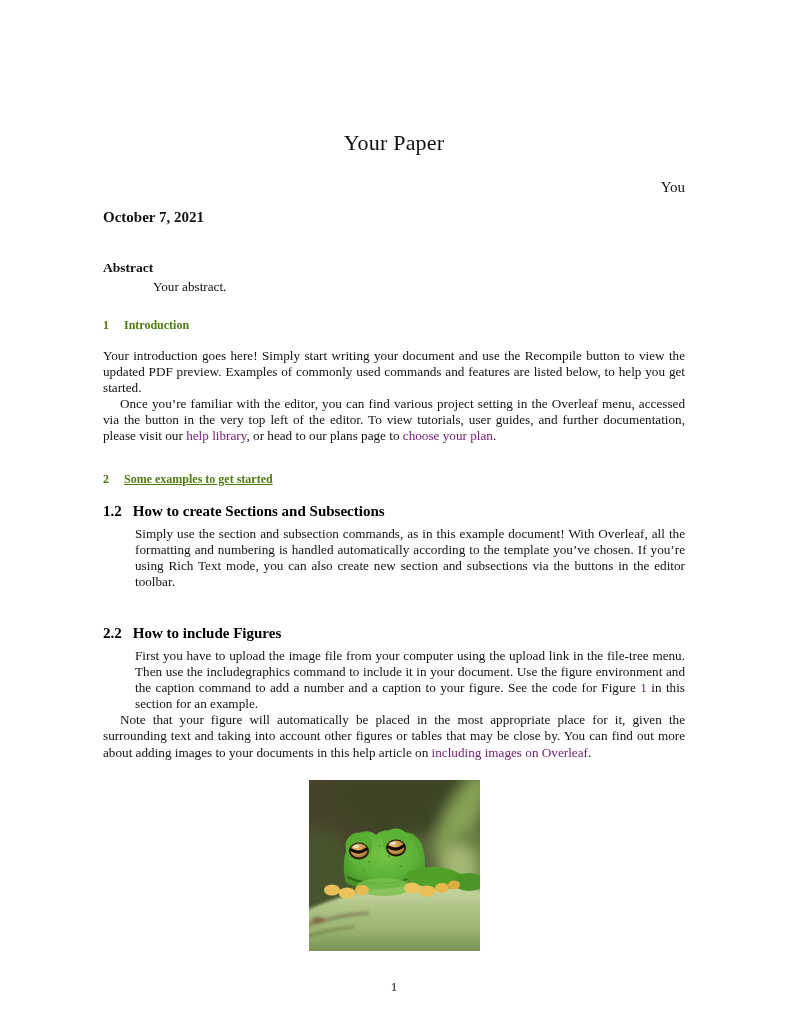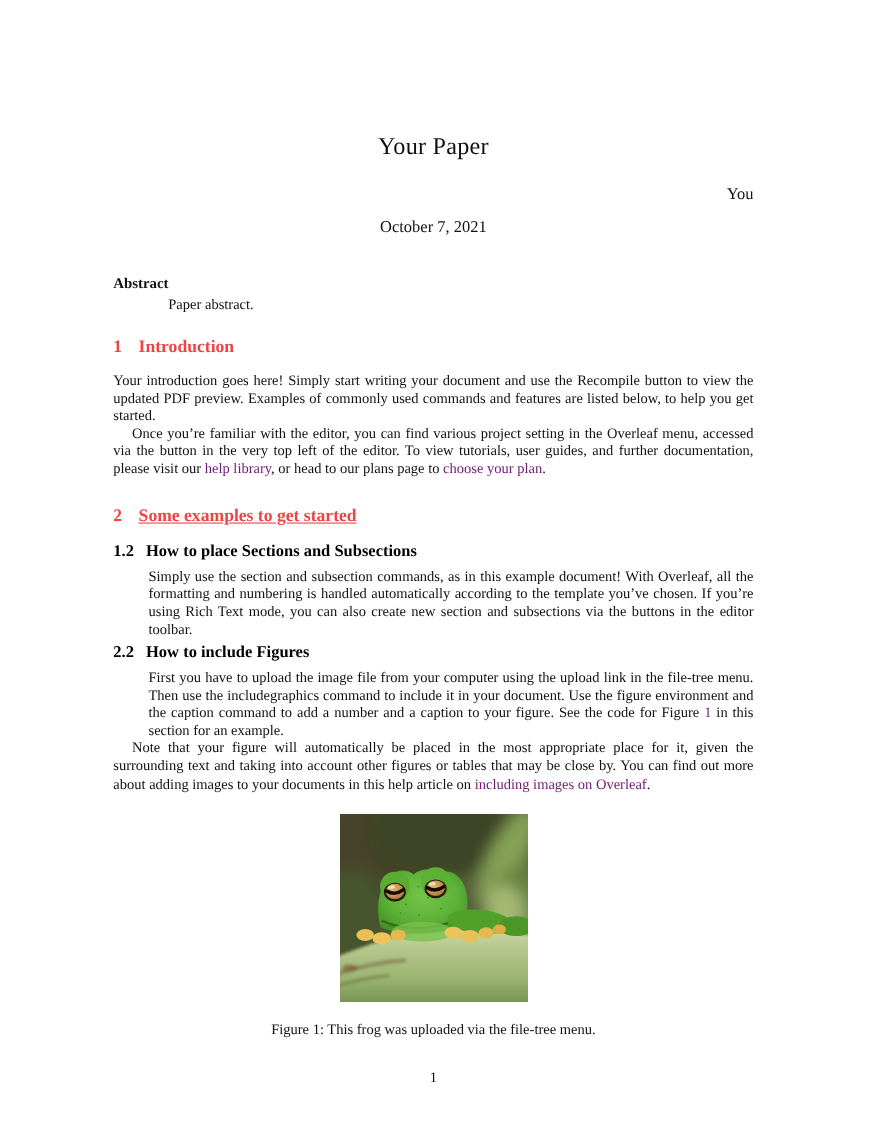--- a/index.html
+++ b/index.html
@@ -8,74 +8,75 @@
     width: 794px;
     height: 1028px;
     background: #ffffff;
     color: #111111;
     font-family: "Liberation Serif", "DejaVu Serif", serif;
     overflow: hidden;
   }
   .content {
     position: absolute;
     left: 103px;
-    top: 2px;
+    top: 12px;
     width: 582px;
   }
   .doc-title {
     margin: 118px 0 0 0;
     font-size: 22px;
     font-weight: 400;
     line-height: 26px;
     text-align: center;
     letter-spacing: 0.2px;
   }
   .author {
     margin: 23px 0 0 0;
     font-size: 15px;
     line-height: 17px;
     text-align: right;
   }
   .date {
     margin: 13px 0 0 0;
     font-size: 15px;
     line-height: 17px;
-    text-align: center;
+    text-align: left;
+    font-weight: bold;
   }
   .abstract-head {
     margin: 34px 0 0 0;
     font-size: 13.5px;
     font-weight: 700;
     line-height: 15px;
     text-align: left;
   }
   .abstract-body {
     margin: 4px 33px 0 33px;
     font-size: 13.2px;
     line-height: 16px;
     text-indent: 17px;
   }
   h2.section {
     margin: 20px 0 0 0;
-    font-size: 16px;
+    font-size: 12px;
     font-weight: 700;
     line-height: 21px;
-    color: #ef4444;
+    color: #4d7c0f;
   }
   h2.section .sec-num { display: inline-block; margin-right: 15px; }
   h2.section.sec2 { margin-top: 24px; text-decoration: underline; }
   h3.subsection {
     margin: 12px 0 0 0;
     font-size: 15px;
     font-weight: 700;
     line-height: 18px;
     color: #000;
   }
   h3.subsection .sec-num { display: inline-block; margin-right: 11px; }
-  h3.subsection.sub22 { margin-top: 4px; }
+  h3.subsection.sub22 { margin-top: 34px; }
   p.body-par {
     margin: 0;
     font-size: 13.2px;
     line-height: 16.1px;
     text-align: justify;
   }
   p.body-par.lead { margin-top: 12px; }
   p.body-par.after-head { margin-top: 6px; margin-left: 32px; }
   p.body-par.indent { text-indent: 17px; }
   a.doclink { color: #701a75; text-decoration: none; cursor: pointer; }
@@ -101,34 +102,34 @@
 <body>
 
 <div class="page">
   <div class="content">
 
     <h1 class="doc-title">Your Paper</h1>
     <div class="author">You</div>
     <div class="date">October 7, 2021</div>
 
     <div class="abstract-head">Abstract</div>
-    <div class="abstract-body">Paper abstract.</div>
+    <div class="abstract-body">Your abstract.</div>
 
     <h2 class="section">
       <span class="sec-num">1</span><span>Introduction</span>
     </h2>
     <p class="body-par lead">Your introduction goes here! Simply start writing your document and use the Recompile button to view the updated PDF preview. Examples of commonly used commands and features are listed below, to help you get started.</p>
     <p class="body-par indent"><span>Once you’re familiar with the editor, you can find various project setting in the Overleaf menu, accessed via the button in the very top left of the editor. To view tutorials, user guides, and further documentation, please visit our </span><a class="doclink">help library</a><span>, or head to our plans page to </span><a class="doclink">choose your plan</a><span>.</span></p>
 
     <h2 class="section sec2">
       <span class="sec-num">2</span><span>Some examples to get started</span>
     </h2>
 
     <h3 class="subsection">
-      <span class="sec-num">1.2</span><span>How to place Sections and Subsections</span>
+      <span class="sec-num">1.2</span><span>How to create Sections and Subsections</span>
     </h3>
     <p class="body-par after-head">Simply use the section and subsection commands, as in this example document! With Overleaf, all the formatting and numbering is handled automatically according to the template you’ve chosen. If you’re using Rich Text mode, you can also create new section and subsections via the buttons in the editor toolbar.</p>
 
     <h3 class="subsection sub22">
       <span class="sec-num">2.2</span><span>How to include Figures</span>
     </h3>
     <p class="body-par after-head"><span>First you have to upload the image file from your computer using the upload link in the file-tree menu. Then use the includegraphics command to include it in your document. Use the figure environment and the caption command to add a number and a caption to your figure. See the code for Figure </span><a class="doclink">1</a><span> in this section for an example.</span></p>
     <p class="body-par indent"><span>Note that your figure will automatically be placed in the most appropriate place for it, given the surrounding text and taking into account other figures or tables that may be close by. You can find out more about adding images to your documents in this help article on </span><a class="doclink">including images on Overleaf</a><span>.</span></p>
 
     <figure class="doc-figure">
@@ -210,19 +211,18 @@
             <ellipse cx="47" cy="66.5" rx="3.2" ry="1.6" fill="#f4ead2" opacity="0.85" transform="rotate(-12 47 66.5)"></ellipse>
           </g>
           <g>
             <ellipse cx="87" cy="68" rx="10" ry="8.5" fill="#241505"></ellipse>
             <ellipse cx="87" cy="67.5" rx="8.5" ry="7" fill="url(#irisG)"></ellipse>
             <path d="M 79.5,67 Q 87,71.5 94.5,66" stroke="#120a02" stroke-width="3.2" fill="none" stroke-linecap="round"></path>
             <ellipse cx="84" cy="63.5" rx="3.2" ry="1.6" fill="#f4ead2" opacity="0.85" transform="rotate(-12 84 63.5)"></ellipse>
           </g>
         </g>
       </svg>
-      <figcaption class="caption">Figure 1: This frog was uploaded via the file-tree menu.</figcaption>
     </figure>
 
     <div class="page-number">1</div>
 
   </div>
 </div>
 
 </body></html>

